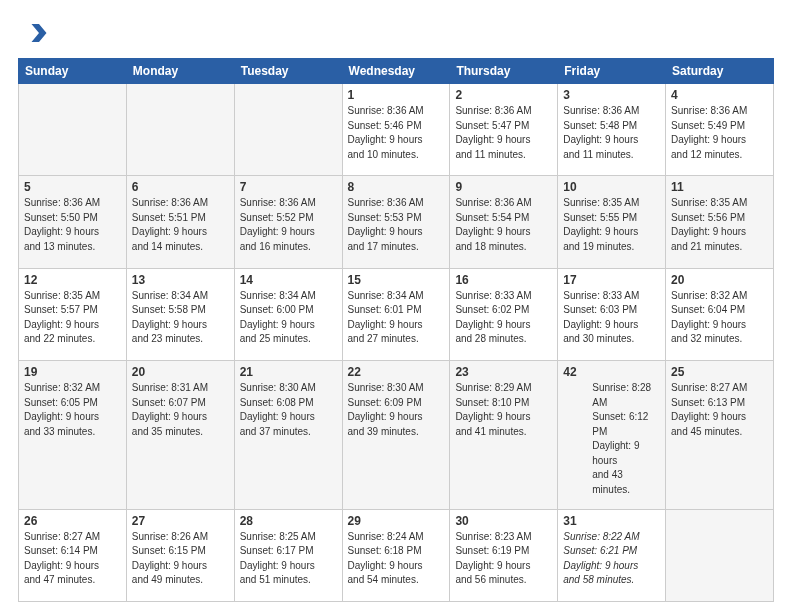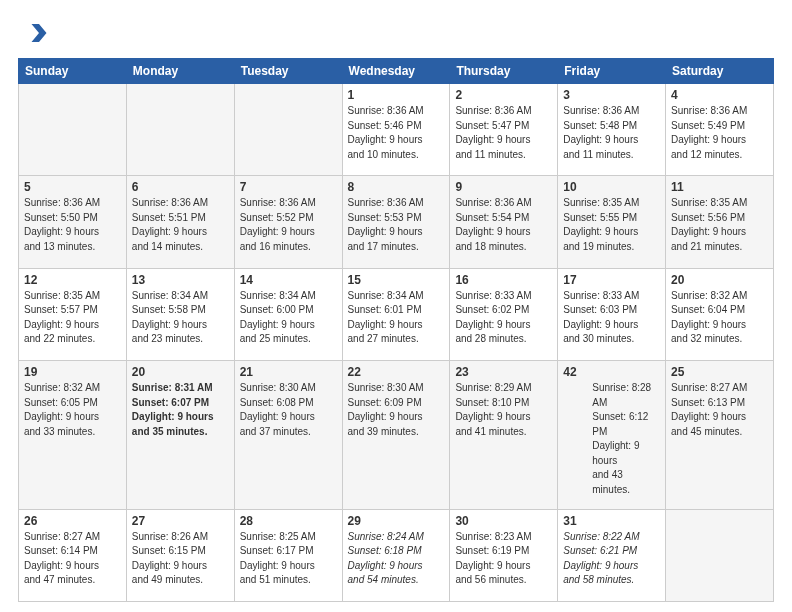--- a/index.html
+++ b/index.html
@@ -276,21 +276,21 @@
         <tr class="row-alt">
           <td>
             <span class="day-num">19</span>
             <div class="day-info" style="white-space: pre-line;">Sunrise: 8:32 AM
 Sunset: 6:05 PM
 Daylight: 9 hours
 and 33 minutes.</div>
           </td>
           <td>
             <span class="day-num">20</span>
-            <div class="day-info" style="white-space: pre-line; font-weight: bold;">Sunrise: 8:31 AM
+            <div class="day-info" style="white-space: pre-line;">Sunrise: 8:31 AM
 Sunset: 6:07 PM
 Daylight: 9 hours
 and 35 minutes.</div>
           </td>
           <td>
             <span class="day-num">21</span>
             <div class="day-info" style="white-space: pre-line;">Sunrise: 8:30 AM
 Sunset: 6:08 PM
 Daylight: 9 hours
 and 37 minutes.</div>
@@ -341,21 +341,21 @@
           </td>
           <td>
             <span class="day-num">28</span>
             <div class="day-info" style="white-space: pre-line;">Sunrise: 8:25 AM
 Sunset: 6:17 PM
 Daylight: 9 hours
 and 51 minutes.</div>
           </td>
           <td>
             <span class="day-num">29</span>
-            <div class="day-info" style="white-space: pre-line; font-style: italic;">Sunrise: 8:24 AM
+            <div class="day-info" style="white-space: pre-line;">Sunrise: 8:24 AM
 Sunset: 6:18 PM
 Daylight: 9 hours
 and 54 minutes.</div>
           </td>
           <td>
             <span class="day-num">30</span>
             <div class="day-info" style="white-space: pre-line;">Sunrise: 8:23 AM
 Sunset: 6:19 PM
 Daylight: 9 hours
 and 56 minutes.</div>

